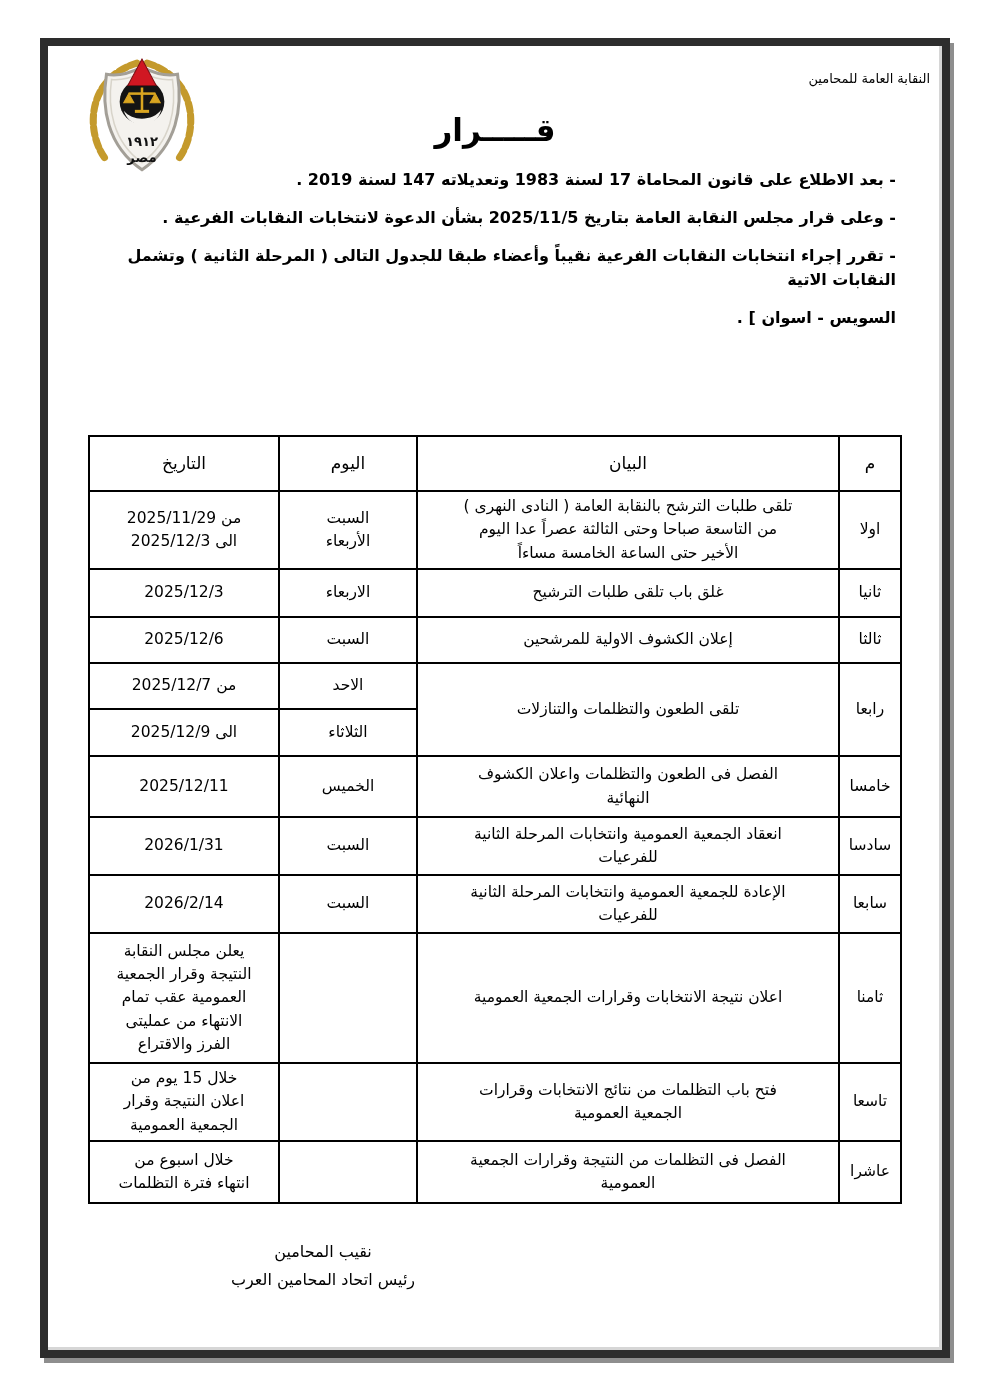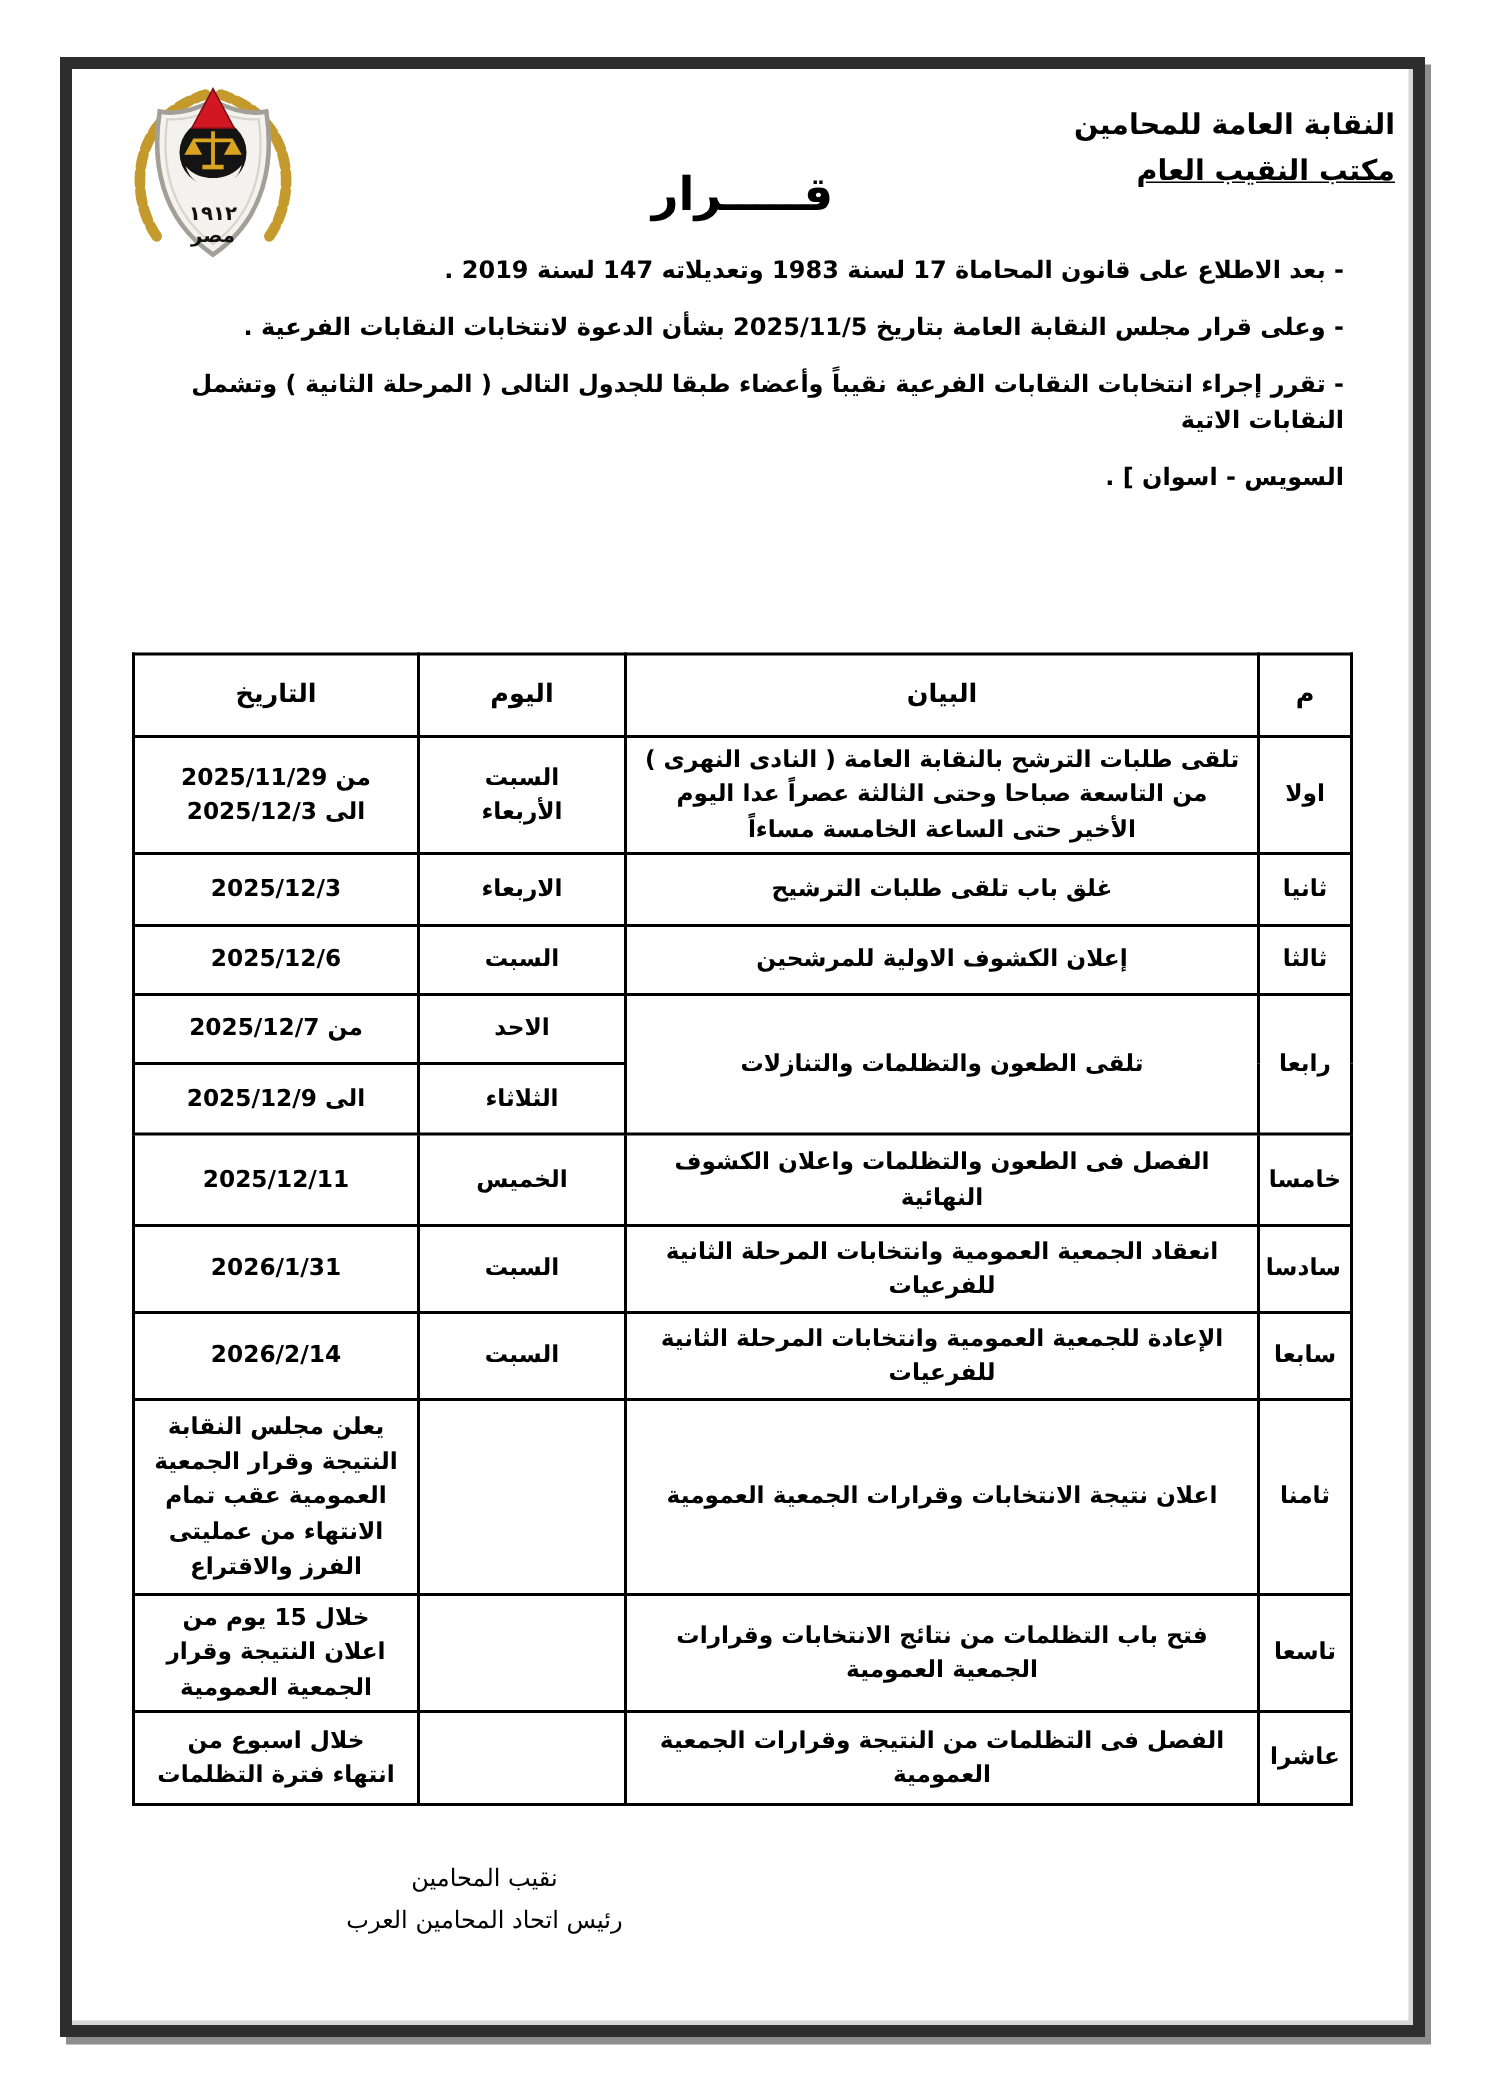--- a/index.html
+++ b/index.html
@@ -16,21 +16,21 @@
     position: absolute; left: 40px; top: 38px;
     width: 910px; height: 1320px;
     border: 8px solid #2d2d2d;
     background: #fff;
     box-shadow: 4px 5px 0 #8e8e8e, inset -3px -3px 0 #d6d6d6;
   }
   .content { position: relative; width: 100%; height: 100%; }
 
   .org {
     position: absolute; top: 22px; right: 12px;
-    text-align: right; font-weight: 700; font-size: 19px; line-height: 1.65;
+    text-align: right; font-weight: 400; font-size: 13px; line-height: 1.65;
   }
   .org .underlined { text-decoration: underline; }
 
   .logo-wrap { position: absolute; top: 8px; left: 28px; width: 132px; height: 132px; }
 
   .title {
     position: absolute; top: 66px; left: 0; right: 0;
     text-align: center; font-size: 31px; font-weight: 700;
   }
 
@@ -40,21 +40,21 @@
   }
   .preamble .line { margin-bottom: 13px; line-height: 1.55; text-align: right; }
 
   table.schedule {
     position: absolute; top: 389px; left: 0; right: 0; margin: 0 auto;
     width: 812px; border-collapse: collapse; table-layout: fixed; direction: rtl;
   }
   table.schedule th, table.schedule td {
     border: 2px solid #000;
     text-align: center; vertical-align: middle;
-    font-weight: 700; font-size: 15.5px; line-height: 1.5;
+    font-weight: 400; font-size: 15.5px; line-height: 1.5;
     padding: 3px 6px;
     white-space: pre-line;
   }
   table.schedule th { font-size: 17px; }
 
   .footer {
     position: absolute; top: 1192px; left: 45px; width: 460px;
     text-align: center; font-weight: 400; font-size: 16px; line-height: 1.75;
   }
 </style>
@@ -89,21 +89,20 @@
             <rect x="58" y="55" width="14" height="3" stroke="none"></rect>
           </g>
 
           <text x="65" y="91" text-anchor="middle" font-size="13" font-weight="bold" fill="#111">١٩١٢</text>
           <text x="65" y="106" text-anchor="middle" font-size="13" font-weight="bold" fill="#111">مصر</text>
         </svg>
       </div>
 
       <div class="org">
         <div>النقابة العامة للمحامين</div>
-        <div class="underlined">مكتب النقيب العام</div>
       </div>
 
       <div class="title">قـــــرار</div>
 
       <div class="preamble">
         <div class="line">- بعد الاطلاع على قانون المحاماة 17 لسنة 1983 وتعديلاته 147 لسنة 2019 .</div>
         <div class="line">- وعلى قرار مجلس النقابة العامة بتاريخ 2025/11/5 بشأن الدعوة لانتخابات النقابات الفرعية .</div>
         <div class="line">- تقرر إجراء انتخابات النقابات الفرعية نقيباً وأعضاء طبقا للجدول التالى ( المرحلة الثانية ) وتشمل النقابات الاتية</div>
         <div class="line">السويس - اسوان ] .</div>
       </div>

